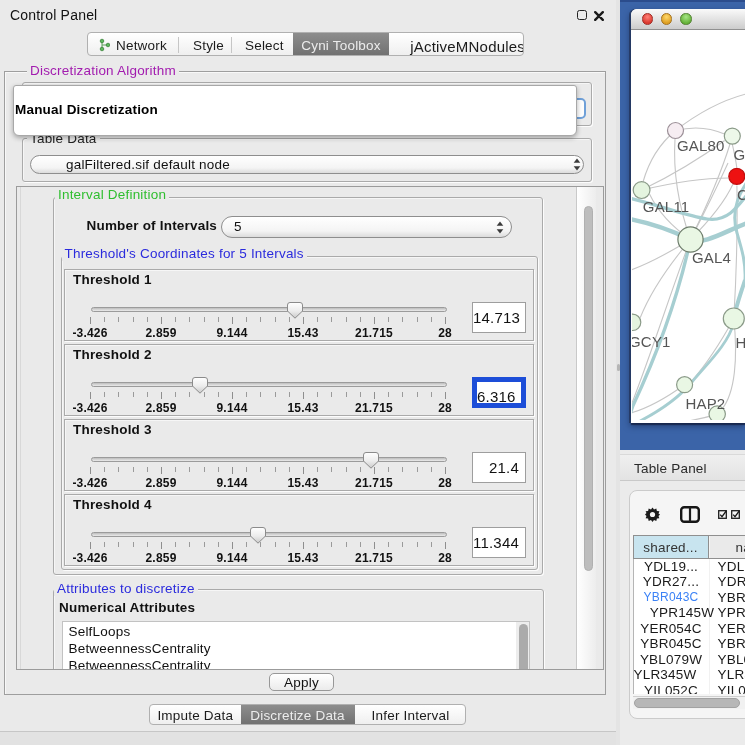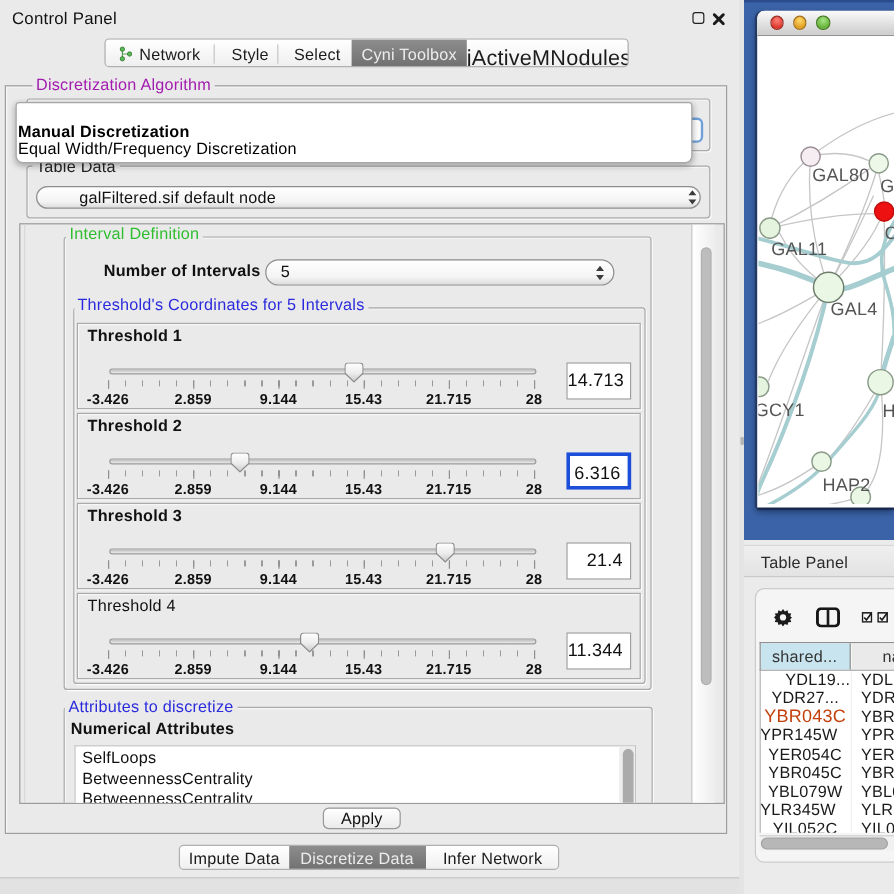--- a/index.html
+++ b/index.html
@@ -24,21 +24,21 @@
 <line x1="3" y1="4.5" x2="3" y2="11.5" stroke="#5a9e5a" stroke-width="1"></line>
 <line x1="3" y1="8" x2="9" y2="8" stroke="#5a9e5a" stroke-width="1"></line>
 <circle cx="3" cy="4" r="1.8" fill="#5cb85c" stroke="#2f7a2f" stroke-width="0.7"></circle>
 <circle cx="3" cy="12" r="1.8" fill="#5cb85c" stroke="#2f7a2f" stroke-width="0.7"></circle>
 <circle cx="9" cy="8" r="1.8" fill="#5cb85c" stroke="#2f7a2f" stroke-width="0.7"></circle>
 </svg>
 <div class="a" style="left:28px;top:5px;font-size:13.5px;color:#1b1b1b">Network</div>
 <div class="a" style="left:105px;top:5px;font-size:13.5px;color:#1b1b1b">Style</div>
 <div class="a" style="left:157px;top:5px;font-size:13.5px;color:#1b1b1b">Select</div>
 <div class="a" style="left:205px;top:5px;width:96px;text-align:center;font-size:13.5px;color:#ececec">Cyni Toolbox</div>
-<div class="a" style="left:301px;top:5px;width:136px;text-align:left;font-size:18px;color:#1b1b1b">jActiveMNodules</div>
+<div class="a" style="left:301px;top:5px;width:136px;text-align:right;font-size:15px;color:#1b1b1b">jActiveMNodules</div>
 </div>
 <div class="a" style="left:4px;top:71px;width:602px;height:624px;background:#eaeaea;border:1px solid #9e9e9e;box-shadow:inset 1px 1px 0 #f8f8f8"></div>
 <div class="a etch" style="left:22px;top:82px;width:570px;height:44px;border-radius:3px"></div>
 <div class="lbl" style="left:27px;top:64px;color:#a21caf">Discretization Algorithm</div>
 <div class="a" style="left:572px;top:98px;width:14px;height:20.5px;border:2.5px solid #6fa0d8;border-radius:5px;background:#fdfdfd"></div>
 <div class="a etch" style="left:22px;top:138px;width:570px;height:44px;border-radius:3px"></div>
 <div class="lbl" style="left:27px;top:131.5px;color:#222">Table Data</div>
 <div class="a" style="left:30px;top:155px;width:554px;height:19px;border:1px solid #8e8e8e;border-radius:10px;background:linear-gradient(#ffffff,#f4f4f4 70%,#dcdcdc);"></div>
 <div class="a" style="left:66px;top:156.5px;font-size:13.5px;color:#111">galFiltered.sif default node</div>
 <svg class="a" style="left:572.5px;top:158px" width="8" height="13">
@@ -104,21 +104,21 @@
 <svg class="a" style="left:175px;top:190.10000000000002px" width="16" height="17">
 <defs>
             <linearGradient id="th1" x1="0" y1="0" x2="0" y2="1">
 <stop offset="0" stop-color="#ffffff"></stop>
               <stop offset="0.55" stop-color="#ececec"></stop>
               <stop offset="1" stop-color="#c9c9c9"></stop>
             </linearGradient>
           </defs>
 <path d="M3,0.5 h10 a2.5,2.5 0 0 1 2.5,2.5 v6 L8,16.2 L0.5,9 v-6 a2.5,2.5 0 0 1 2.5,-2.5 z" fill="url(#th1)" stroke="#8b8b8b" stroke-width="1"></path>
         </svg>
-<div class="a" style="left:455px;top:190.10000000000002px;width:54px;height:31px;border:3px solid #1d4ed8;background:#fff;font-size:15px;color:#111;text-align:right;line-height:29px;padding-right:6px">6.316</div>
+<div class="a" style="left:455px;top:190.10000000000002px;width:54px;height:31px;border:5px solid #1d4ed8;background:#fff;font-size:15px;color:#111;text-align:right;line-height:29px;padding-right:6px">6.316</div>
 <div class="a etch" style="left:47px;top:231.60000000000002px;width:470px;height:72px;"></div>
 <div class="a" style="left:56px;top:235.10000000000002px;font-size:13.5px;font-weight:bold;color:#111">Threshold 3</div>
 <div class="a" style="left:74px;top:269.6px;width:356px;height:5px;border:1px solid #9b9b9b;border-radius:2.5px;background:linear-gradient(#bdbdbd,#ebebeb)"></div>
 <div class="a" style="left:73px;top:279.6px;width:357px;height:5px;background:repeating-linear-gradient(90deg,#9a9a9a 0 1px,transparent 1px 14.2px)"></div>
 <div class="a" style="left:73px;top:279.6px;width:1px;height:7px;background:#8e8e8e"></div>
 <div class="a" style="left:144px;top:279.6px;width:1px;height:7px;background:#8e8e8e"></div>
 <div class="a" style="left:215px;top:279.6px;width:1px;height:7px;background:#8e8e8e"></div>
 <div class="a" style="left:286px;top:279.6px;width:1px;height:7px;background:#8e8e8e"></div>
 <div class="a" style="left:357px;top:279.6px;width:1px;height:7px;background:#8e8e8e"></div>
 <div class="a" style="left:428px;top:279.6px;width:1px;height:7px;background:#8e8e8e"></div>
@@ -133,21 +133,21 @@
             <linearGradient id="th2" x1="0" y1="0" x2="0" y2="1">
 <stop offset="0" stop-color="#ffffff"></stop>
               <stop offset="0.55" stop-color="#ececec"></stop>
               <stop offset="1" stop-color="#c9c9c9"></stop>
             </linearGradient>
           </defs>
 <path d="M3,0.5 h10 a2.5,2.5 0 0 1 2.5,2.5 v6 L8,16.2 L0.5,9 v-6 a2.5,2.5 0 0 1 2.5,-2.5 z" fill="url(#th2)" stroke="#8b8b8b" stroke-width="1"></path>
         </svg>
 <div class="a" style="left:455px;top:265.1px;width:54px;height:31px;border:1px solid #9e9e9e;background:#fff;font-size:15px;color:#111;text-align:right;line-height:29px;padding-right:6px">21.4</div>
 <div class="a etch" style="left:47px;top:306.6px;width:470px;height:72px;"></div>
-<div class="a" style="left:56px;top:310.1px;font-size:13.5px;font-weight:normal;color:#111">Threshold 4</div>
+<div class="a" style="left:56px;top:310.1px;font-size:13.5px;font-weight:bold;color:#111">Threshold 4</div>
 <div class="a" style="left:74px;top:344.6px;width:356px;height:5px;border:1px solid #9b9b9b;border-radius:2.5px;background:linear-gradient(#bdbdbd,#ebebeb)"></div>
 <div class="a" style="left:73px;top:354.6px;width:357px;height:5px;background:repeating-linear-gradient(90deg,#9a9a9a 0 1px,transparent 1px 14.2px)"></div>
 <div class="a" style="left:73px;top:354.6px;width:1px;height:7px;background:#8e8e8e"></div>
 <div class="a" style="left:144px;top:354.6px;width:1px;height:7px;background:#8e8e8e"></div>
 <div class="a" style="left:215px;top:354.6px;width:1px;height:7px;background:#8e8e8e"></div>
 <div class="a" style="left:286px;top:354.6px;width:1px;height:7px;background:#8e8e8e"></div>
 <div class="a" style="left:357px;top:354.6px;width:1px;height:7px;background:#8e8e8e"></div>
 <div class="a" style="left:428px;top:354.6px;width:1px;height:7px;background:#8e8e8e"></div>
 <div class="a" style="left:48px;top:363.6px;width:50px;text-align:center;font-size:12px;font-weight:bold;color:#111">-3.426</div>
 <div class="a" style="left:119px;top:363.6px;width:50px;text-align:center;font-size:12px;font-weight:bold;color:#111">2.859</div>
@@ -174,27 +174,26 @@
 <div class="a" style="left:6px;top:18.5px;font-size:13.5px;color:#111">BetweennessCentrality</div>
 <div class="a" style="left:6px;top:35.5px;font-size:13.5px;color:#111">BetweennessCentrality</div>
 <div class="a" style="left:453px;top:0;width:15px;height:60px;background:#ededed"></div>
 <div class="a" style="left:456px;top:2px;width:9px;height:58px;border-radius:4.5px;background:#ababab"></div>
 </div>
 <div class="a" style="left:559px;top:0;width:20px;height:484px;background:linear-gradient(90deg,#ffffff,#ededed);border-left:1px solid #c9c9c9"></div>
 <div class="a" style="left:567px;top:19px;width:9px;height:365px;border-radius:4.5px;background:#bdbdbd;border:1px solid #b0b0b0"></div>
 </div>
 <div class="a" style="left:13px;top:84.5px;width:564px;height:51.5px;background:#ffffff;border:1px solid #a8a8a8;border-radius:3px 3px 6px 6px;box-shadow:0 2px 5px rgba(0,0,0,0.3);z-index:30"></div>
 <div class="a" style="left:15px;top:101.5px;font-size:13.5px;font-weight:bold;color:#000;z-index:31">Manual Discretization</div>
-<div class="a" style="left:15px;top:116px;font-size:13.5px;color:#000;z-index:31">Equal Width/Frequency Discretization</div>
 <div class="a" style="left:269px;top:673px;width:65px;height:18px;border:1px solid #989898;border-radius:5px;background:linear-gradient(#ffffff,#ebebeb);font-size:13.5px;color:#111;text-align:center;line-height:17px">Apply</div>
 <div class="a" style="left:149px;top:703.5px;width:317px;height:21.5px;background:linear-gradient(#ffffff,#efefef);border:1px solid #b0b0b0;border-radius:4px;overflow:hidden">
 <div class="a" style="left:90.5px;top:0;width:114px;height:21.5px;background:linear-gradient(#8d8d8d,#6f6f6f)"></div>
 <div class="a" style="left:0;top:3.5px;width:90.5px;text-align:center;font-size:13.5px;color:#1b1b1b">Impute Data</div>
 <div class="a" style="left:90.5px;top:3.5px;width:114px;text-align:center;font-size:13.5px;color:#ececec">Discretize Data</div>
-<div class="a" style="left:204.5px;top:3.5px;width:112px;text-align:center;font-size:13.5px;color:#1b1b1b">Infer Network</div>
+<div class="a" style="left:204.5px;top:3.5px;width:112px;text-align:center;font-size:13.5px;color:#1b1b1b">Infer Interval</div>
 </div>
 </div>
 <div class="a" style="left:0;top:731px;width:619px;height:14px;background:#e2e2e2;border-top:1px solid #c6c6c6"></div>
 <div class="a" style="left:616px;top:0;width:4px;height:745px;background:#e4e4e4"></div>
 <div class="a" style="left:616.5px;top:364px;width:3px;height:7px;background:#b5b5b5;border-radius:1.5px"></div>
 <div class="a" style="left:620px;top:0;width:125px;height:449.5px;background:#3b64a8;border-top:2px solid #2b4c8c;overflow:hidden">
 <div class="a" style="left:10.5px;top:7px;width:115px;height:414px;background:#ffffff;border-radius:6px 0 0 0;box-shadow:-2px 0 0 rgba(35,52,90,.75), 0 2px 1px rgba(15,25,55,.65), -1px 3px 6px rgba(10,20,50,.5)">
 <div class="a" style="left:0;top:0;width:115px;height:20.5px;border-radius:6px 0 0 0;background:linear-gradient(#fafafa,#cccccc);border-bottom:1px solid #909090"></div>
 <div class="a" style="left:11.3px;top:4.3px;width:11.4px;height:11.4px;border-radius:50%;background:radial-gradient(circle at 50% 30%,#ff8178,#dc3a30 70%);border:0.8px solid #9e2b24"></div>
 <div class="a" style="left:30.599999999999998px;top:4.3px;width:11.4px;height:11.4px;border-radius:50%;background:radial-gradient(circle at 50% 30%,#ffd96b,#dfa023 70%);border:0.8px solid #a3701a"></div>
@@ -273,27 +272,27 @@
 <svg class="a" style="left:111px;top:60px" width="9" height="9" viewBox="0 0 9 9">
 <rect x="0.7" y="0.7" width="7.6" height="7.6" fill="none" stroke="#1c1c1c" stroke-width="1.3"></rect>
 <path d="M2.2,4.6 L4,6.6 L8.3,0.8" fill="none" stroke="#161616" stroke-width="1.3"></path>
       </svg>
 <div class="a" style="left:12.5px;top:85px;width:112.5px;height:24px;border:1px solid #8f8f8f;border-right:none;overflow:hidden">
 <div class="a" style="left:0;top:0;width:75px;height:24px;background:#c8e4ef;border-right:1px solid #8f8f8f;text-align:center;font-size:13.5px;color:#333;line-height:23px">shared...</div>
 <div class="a" style="left:76px;top:0;width:37px;height:24px;background:#eaeaea;font-size:13.5px;color:#333;line-height:23px;padding-left:26px">name</div>
 </div>
 <div class="a" style="left:12.5px;top:109px;width:112.5px;height:135.5px;background:#ffffff;border-left:1px solid #b5b5b5;overflow:hidden">
 <div class="a" style="left:75.5px;top:0;width:1px;height:135.5px;background:#f1f1f1"></div>
-<div class="a" style="left:0;top:0.0px;width:75px;text-align:right;font-size:13.5px;color:#1a1a1a;line-height:15.5px">YDL19...</div>
+<div class="a" style="left:0;top:0.0px;width:75px;text-align:center;font-size:13.5px;color:#1a1a1a;line-height:15.5px">YDL19...</div>
 <div class="a" style="left:84px;top:0.0px;font-size:13.5px;color:#1a1a1a;line-height:15.5px;white-space:nowrap">YDL19</div>
 <div class="a" style="left:0;top:15.5px;width:75px;text-align:center;font-size:13.5px;color:#1a1a1a;line-height:15.5px">YDR27...</div>
 <div class="a" style="left:84px;top:15.5px;font-size:13.5px;color:#1a1a1a;line-height:15.5px;white-space:nowrap">YDR27</div>
-<div class="a" style="left:0;top:31.0px;width:75px;text-align:center;font-size:15px;color:#c2410c;line-height:15.5px">YBR043C</div>
+<div class="a" style="left:0;top:31.0px;width:75px;text-align:center;font-size:12px;color:#3b82f6;line-height:15.5px">YBR043C</div>
 <div class="a" style="left:84px;top:31.0px;font-size:13.5px;color:#1a1a1a;line-height:15.5px;white-space:nowrap">YBR04</div>
-<div class="a" style="left:0;top:46.5px;width:75px;text-align:left;font-size:13.5px;color:#1a1a1a;line-height:15.5px">YPR145W</div>
+<div class="a" style="left:11px;top:46.5px;width:75px;text-align:center;font-size:13.5px;color:#1a1a1a;line-height:15.5px">YPR145W</div>
 <div class="a" style="left:84px;top:46.5px;font-size:13.5px;color:#1a1a1a;line-height:15.5px;white-space:nowrap">YPR14</div>
 <div class="a" style="left:0;top:62.0px;width:75px;text-align:center;font-size:13.5px;color:#1a1a1a;line-height:15.5px">YER054C</div>
 <div class="a" style="left:84px;top:62.0px;font-size:13.5px;color:#1a1a1a;line-height:15.5px;white-space:nowrap">YER05</div>
 <div class="a" style="left:0;top:77.5px;width:75px;text-align:center;font-size:13.5px;color:#1a1a1a;line-height:15.5px">YBR045C</div>
 <div class="a" style="left:84px;top:77.5px;font-size:13.5px;color:#1a1a1a;line-height:15.5px;white-space:nowrap">YBR04</div>
 <div class="a" style="left:0;top:93.0px;width:75px;text-align:center;font-size:13.5px;color:#1a1a1a;line-height:15.5px">YBL079W</div>
 <div class="a" style="left:84px;top:93.0px;font-size:13.5px;color:#1a1a1a;line-height:15.5px;white-space:nowrap">YBL07</div>
 <div class="a" style="left:0;top:108.5px;width:75px;text-align:left;font-size:13.5px;color:#1a1a1a;line-height:15.5px">YLR345W</div>
 <div class="a" style="left:84px;top:108.5px;font-size:13.5px;color:#1a1a1a;line-height:15.5px;white-space:nowrap">YLR34</div>
 <div class="a" style="left:0;top:124.0px;width:75px;text-align:center;font-size:13.5px;color:#1a1a1a;line-height:15.5px">YIL052C</div>

